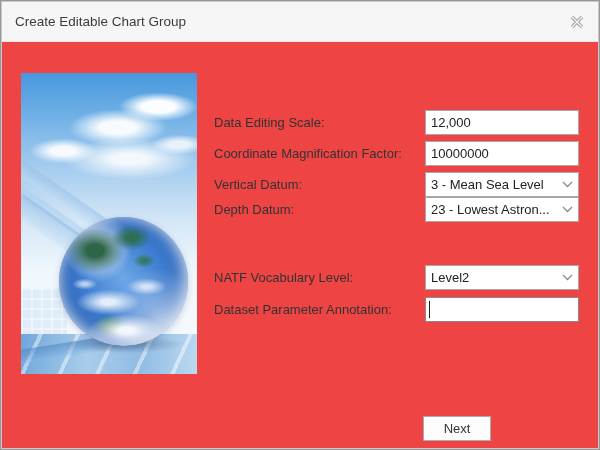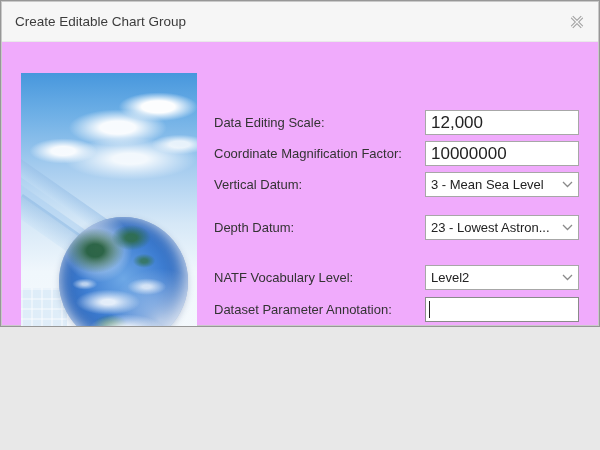--- a/index.html
+++ b/index.html
@@ -1,18 +1,18 @@
 <!DOCTYPE html>
 <html><head>
 <meta charset="utf-8">
 <style>
   html,body{margin:0;padding:0;background:#e8e8e8;}
   *{box-sizing:border-box;}
   .window{
-    position:relative;width:600px;height:327px;background:#f0abfc;
+    position:relative;width:600px;height:450px;background:#ef4444;
     border:1px solid #979797;outline:1px solid #c9c9c9;outline-offset:-2px;
     font-family:"Liberation Sans",sans-serif;font-size:13px;color:#333;
     overflow:hidden;
   }
   
   .titlebar{position:absolute;left:1px;top:1px;right:1px;height:40px;background:#f6f6f6;border-bottom:1px solid #e9e9e9;}
   .title{position:absolute;left:13px;top:0;line-height:40px;font-size:13.5px;color:#3c3c3c;}
   .close-btn{position:absolute;right:12px;top:11px;width:18px;height:18px;cursor:pointer;display:flex;align-items:center;justify-content:center;background:transparent;border:none;padding:0;}
   
   .hero{position:absolute;left:20px;top:72px;width:176px;height:301px;overflow:hidden;}
@@ -58,21 +58,21 @@
   .globe::after{content:"";position:absolute;inset:0;border-radius:50%;
     background:
       radial-gradient(ellipse 46px 18px at 38% 66%, rgba(255,255,255,.85) 15%, rgba(255,255,255,0) 70%),
       radial-gradient(ellipse 28px 12px at 68% 54%, rgba(255,255,255,.7) 15%, rgba(255,255,255,0) 70%),
       radial-gradient(ellipse 52px 22px at 52% 88%, rgba(255,255,255,.92) 15%, rgba(255,255,255,0) 74%),
       radial-gradient(ellipse 18px 8px at 20% 52%, rgba(255,255,255,.65) 15%, rgba(255,255,255,0) 70%);}
   
   .row{position:absolute;left:213px;width:366px;height:25px;}
   .row .lbl{position:absolute;left:0;top:0;line-height:25px;color:#333;white-space:nowrap;}
   .text-input{position:absolute;left:211px;top:0;width:154px;height:25px;border:1px solid #a7a7a7;background:#fff;
-    font-family:"Liberation Sans",sans-serif;font-size:17px;color:#222;padding:0 5px;outline:none;}
+    font-family:"Liberation Sans",sans-serif;font-size:13px;color:#222;padding:0 5px;outline:none;}
   .text-input.focused{border-color:#8a8a8a;}
   .combo{position:absolute;left:211px;top:0;width:154px;height:25px;border:1px solid #a7a7a7;background:#fff;
     display:flex;align-items:center;padding:1px 5px;cursor:default;}
   .combo .val{flex:1;overflow:hidden;white-space:nowrap;color:#222;}
   .combo .chev{flex:none;margin-left:4px;display:flex;align-items:center;}
   .caret{position:absolute;left:215px;top:4px;width:1px;height:17px;background:#222;}
   
   .btn{position:absolute;top:415px;height:25px;background:#fdfdfd;border:1px solid #ababab;
     font-family:"Liberation Sans",sans-serif;font-size:13px;color:#333;cursor:pointer;padding:0;}
   .btn-previous{left:345px;width:70px;}
@@ -122,21 +122,21 @@
     <div class="combo">
       <span class="val">3 - Mean Sea Level</span>
       <span class="chev">
         <svg width="11" height="7" viewBox="0 0 11 7">
             <polyline points="1,1 5.5,5.5 10,1" stroke="#8a8a8a" stroke-width="1.3" fill="none"></polyline>
           </svg>
       </span>
     </div>
   </div>
 
-  <div class="row" style="top:214px">
+  <div class="row" style="top:196px">
     <span class="lbl">Depth Datum:</span>
     <div class="combo">
       <span class="val">23 - Lowest Astron...</span>
       <span class="chev">
         <svg width="11" height="7" viewBox="0 0 11 7">
             <polyline points="1,1 5.5,5.5 10,1" stroke="#8a8a8a" stroke-width="1.3" fill="none"></polyline>
           </svg>
       </span>
     </div>
   </div>

